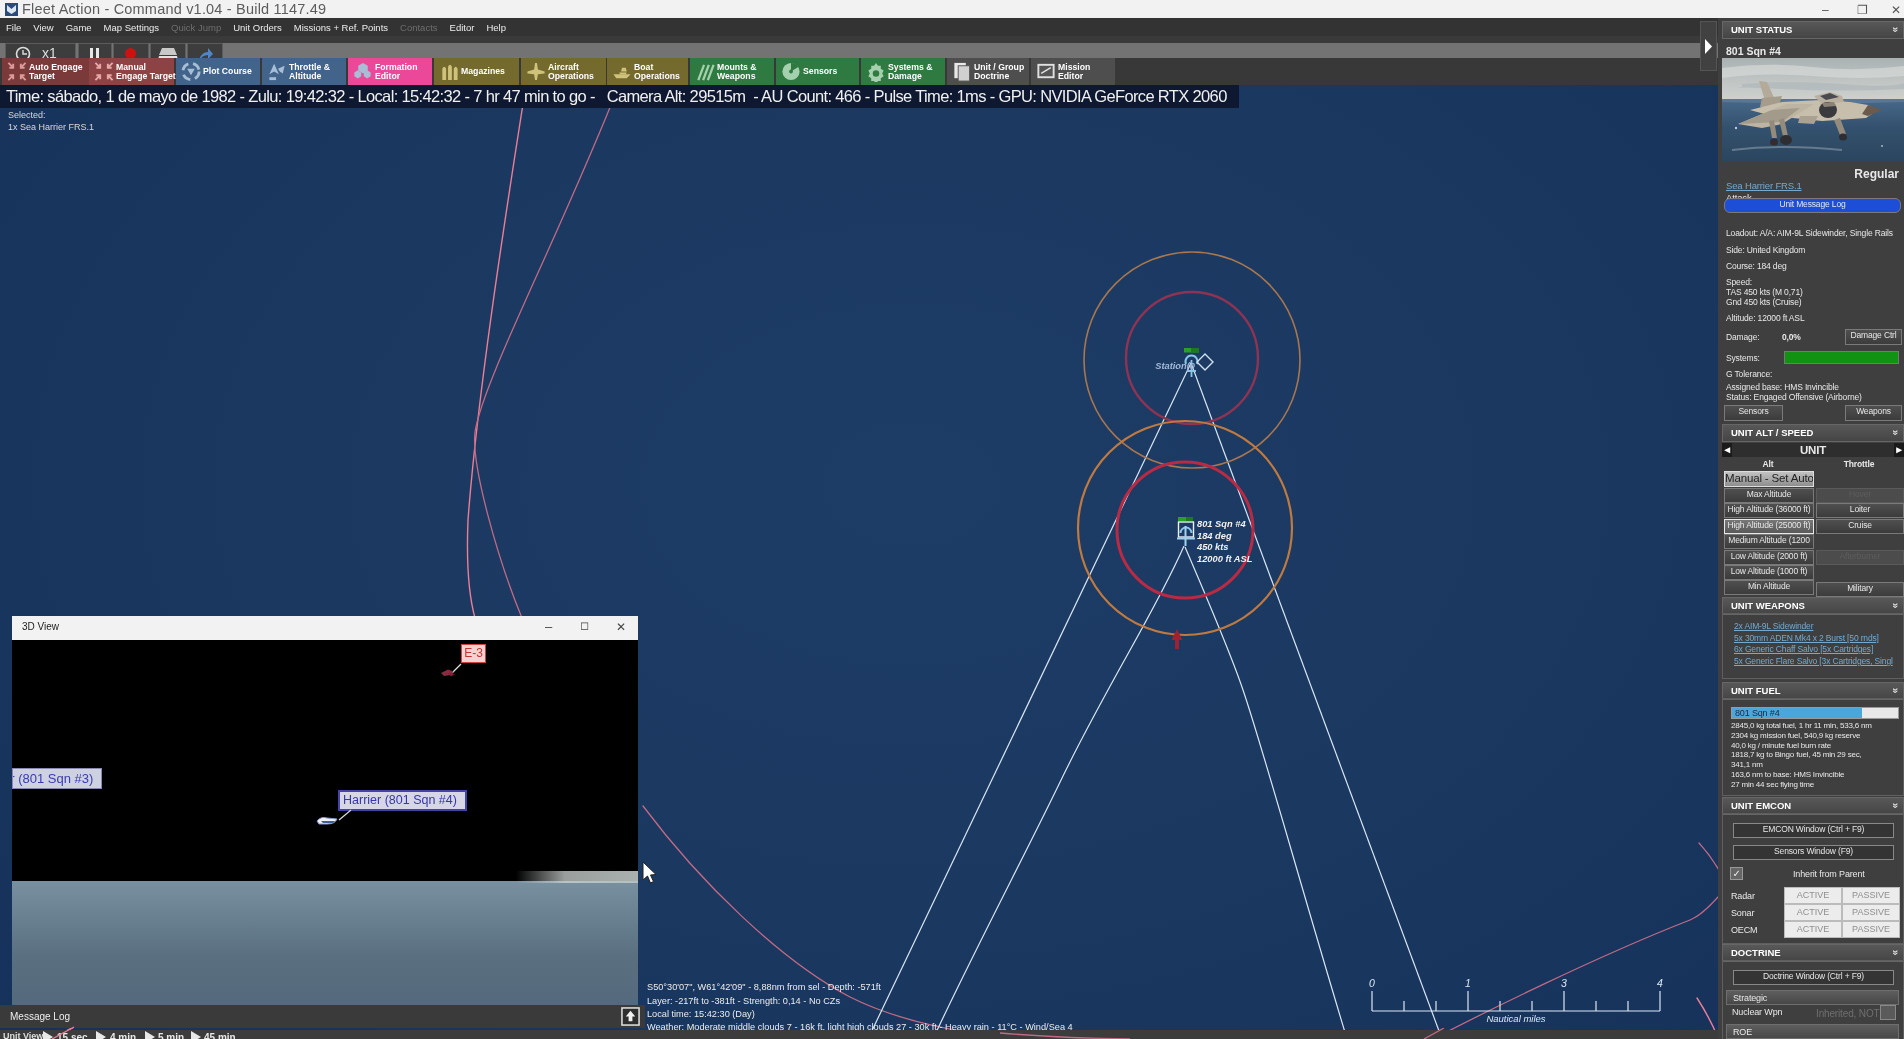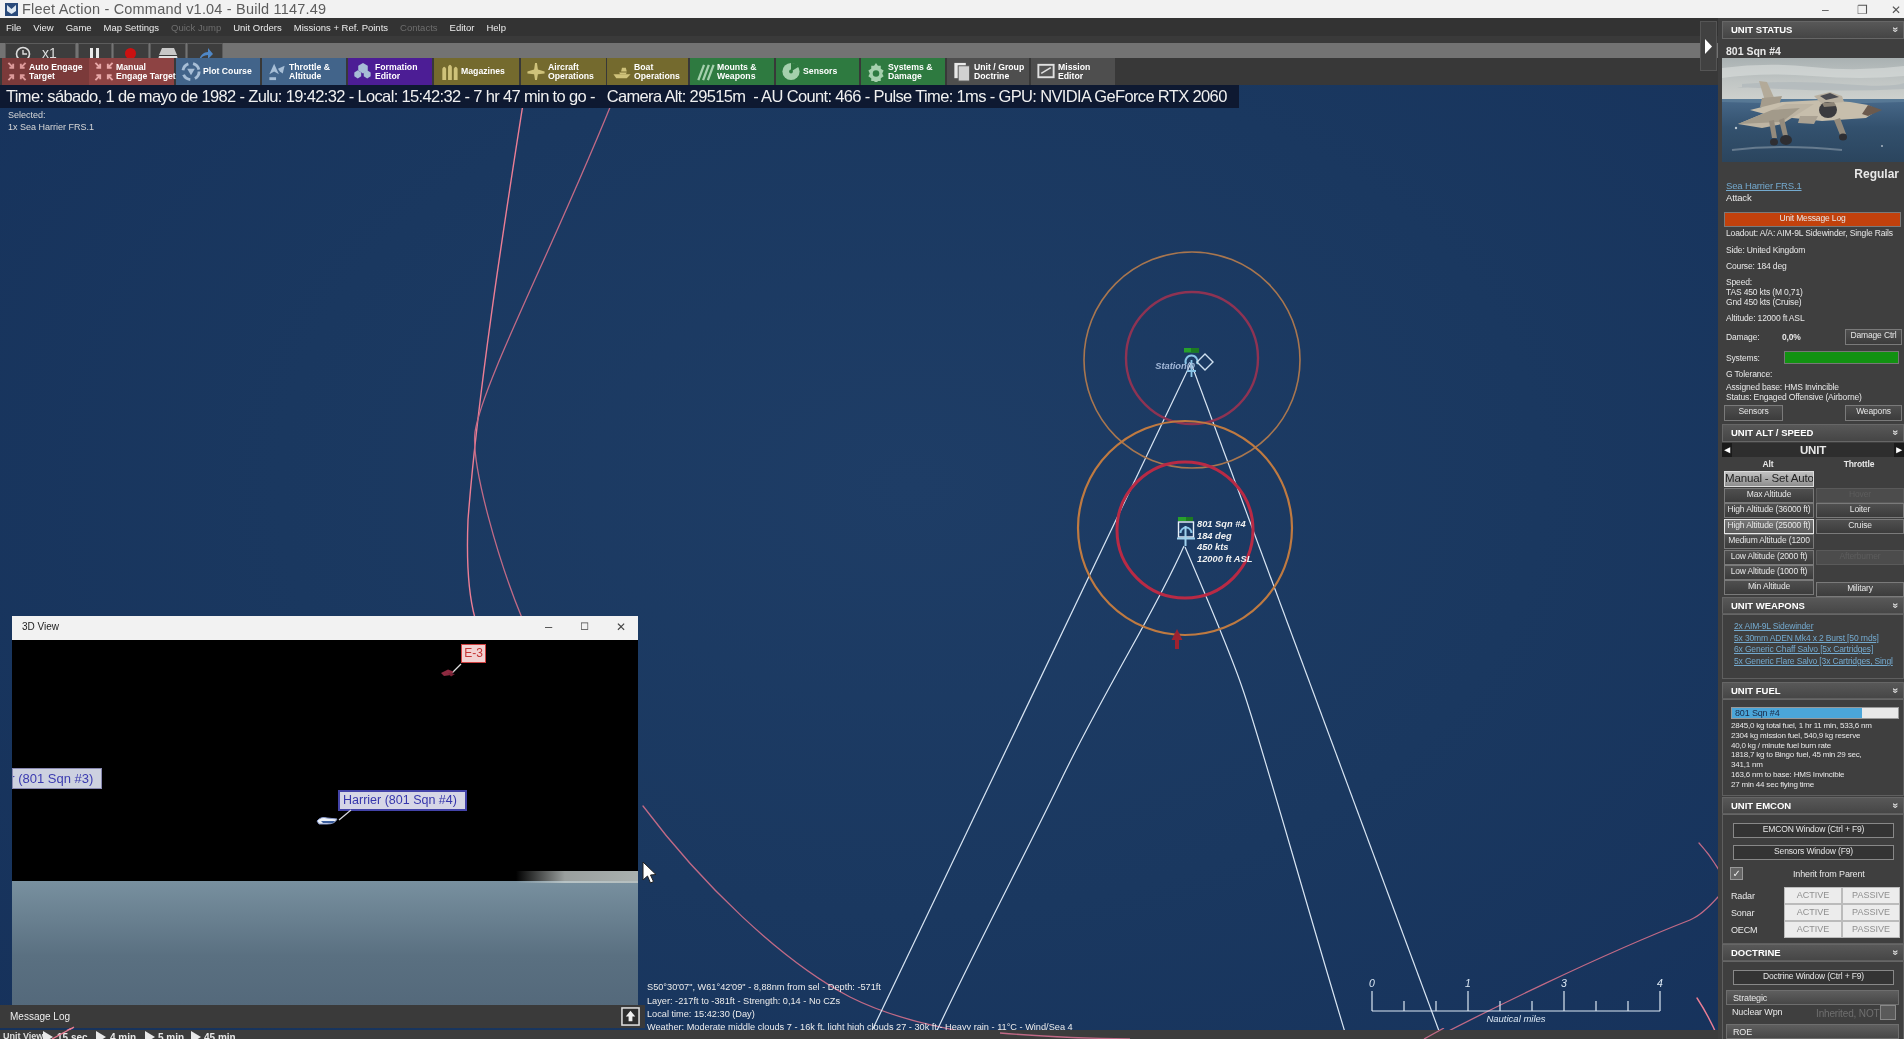--- a/index.html
+++ b/index.html
@@ -129,21 +129,21 @@
     <div class="rbtn" style="left:262px;width:84px;background:#42648a;">
       <svg class="ric" viewBox="0 0 22 22">
           <g fill="#a7bed6">
         <path d="M3 14 L8 3 L13 14 L8 11 Z"></path>
             <path d="M12 8 L19 5 L17 13 L14 11 Z"></path>
         <rect x="3" y="17" width="7" height="3"></rect>
           </g>
         </svg>
       <div class="rtx">Throttle &amp;<br>Altitude</div>
     </div>
-    <div class="rbtn" style="left:348px;width:84px;background:#4c1d95;">
+    <div class="rbtn" style="left:348px;width:84px;background:#ec4899;">
       <svg class="ric" viewBox="0 0 22 22">
           <g fill="#a7bed6">
         <path d="M11 2 l5 3 v5 l-5 3 l-5-3 V5 Z"></path>
             <path d="M5 12 l4 2.5 v4.5 l-4 2.5 l-4-2.5 V14.5 Z" transform="translate(1,-1) scale(0.9)"></path>
         <path d="M16 12 l4 2.5 v4.5 l-4 2.5 l-4-2.5 V14.5 Z" transform="translate(1,-1) scale(0.9)"></path>
           </g>
         </svg>
       <div class="rtx">Formation<br>Editor</div>
     </div>
     <div class="rbtn" style="left:434px;width:85px;background:#746a2e;">
@@ -403,21 +403,21 @@
         <ellipse cx="121" cy="79" rx="4" ry="3.5" fill="#2e2e32"></ellipse>
         <path d="M78 58 L96 58 L92 66 L76 65 Z" fill="#aaa192"></path>
       </g>
       <path d="M10 92 Q60 86 120 92" stroke="#cfd8dc" stroke-width="2" fill="none" opacity="0.35"></path>
       <circle cx="14" cy="70" r="1.2" fill="#dfe6ea" opacity="0.8"></circle>
       <circle cx="160" cy="88" r="1" fill="#dfe6ea" opacity="0.7"></circle>
     </svg>
     <div class="abs" style="right:5px;top:149px;font-size:12px;font-weight:bold;letter-spacing:0;">Regular</div>
     <div class="abs link" style="left:8px;top:162px;font-size:9.5px;">Sea Harrier FRS.1</div>
     <div class="abs" style="left:8px;top:174px;font-size:9.5px;">Attack</div>
-    <div class="sbtn" style="left:6px;top:194px;width:175px;height:13px;background:#c2410c;">Unit Message Log</div>
+    <div class="sbtn" style="left:6px;top:180px;width:175px;height:13px;background:#1d4ed8;border-radius:6px;">Unit Message Log</div>
     <div class="abs" style="left:8px;top:210px;">Loadout: A/A: AIM-9L Sidewinder, Single Rails</div>
     <div class="abs" style="left:8px;top:227px;">Side: United Kingdom</div>
     <div class="abs" style="left:8px;top:243px;">Course: 184 deg</div>
     <div class="abs" style="left:8px;top:259px;">Speed:</div>
     <div class="abs" style="left:8px;top:269px;">TAS 450 kts (M 0,71)</div>
     <div class="abs" style="left:8px;top:279px;">Gnd 450 kts (Cruise)</div>
     <div class="abs" style="left:8px;top:295px;">Altitude: 12000 ft ASL</div>
     <div class="abs" style="left:8px;top:314px;">Damage:</div>
     <div class="abs" style="left:64px;top:314px;font-weight:bold;">0,0%</div>
     <div class="sbtn" style="left:127px;top:311px;width:55px;height:14px;">Damage Ctrl</div>

